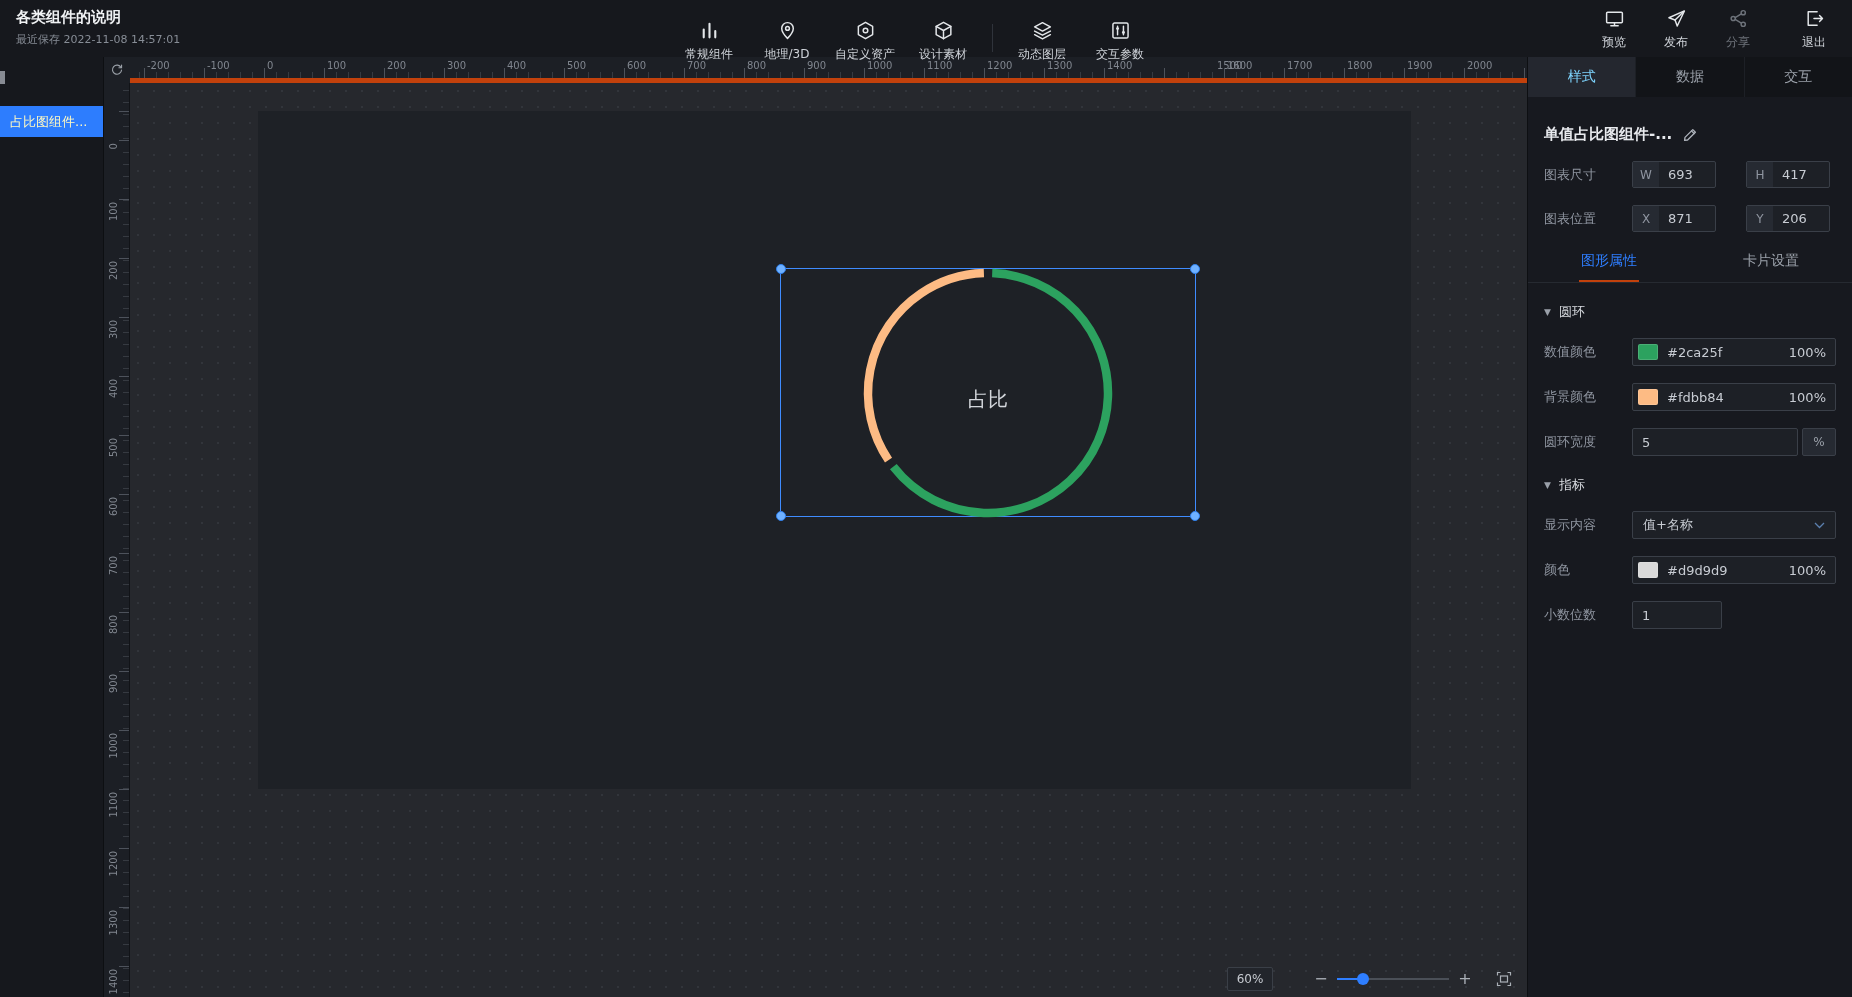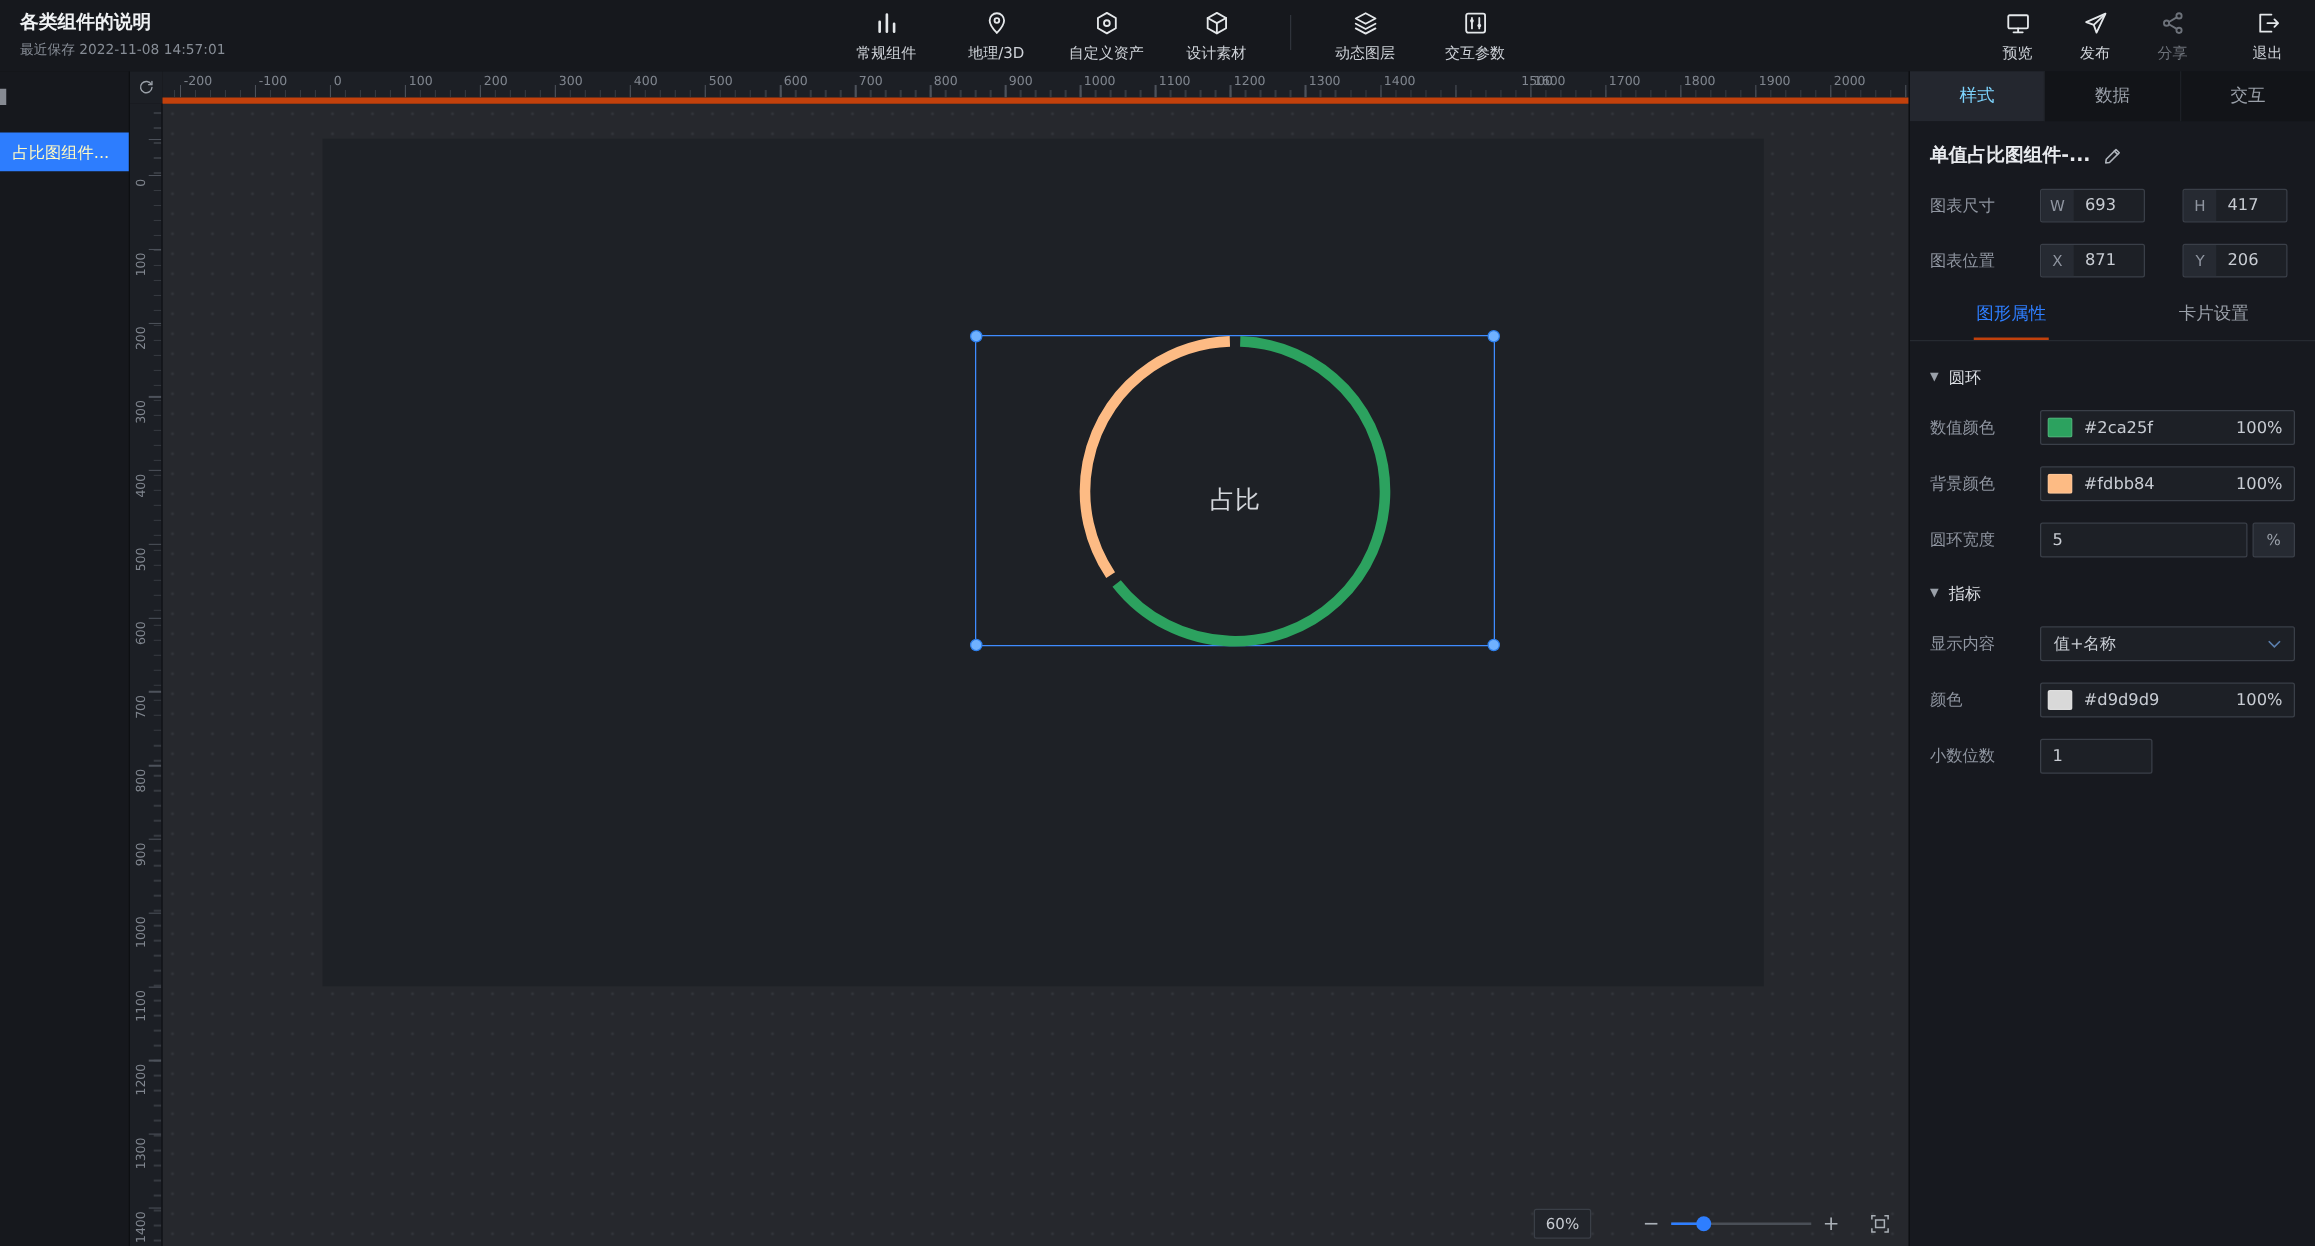--- a/index.html
+++ b/index.html
@@ -5,21 +5,21 @@
 *{box-sizing:border-box;margin:0;padding:0}
 html,body{width:1852px;height:997px;overflow:hidden;background:#101216;
   font-family:"DejaVu Sans","Liberation Sans",sans-serif;}
 #app{position:relative;width:1852px;height:997px;}
 
 
 #topbar{position:absolute;top:0;left:0;width:1852px;height:57px;background:#16181d;z-index:6;}
 .project-info{position:absolute;left:16px;top:8px;}
 .project-title{font-size:15px;font-weight:bold;color:#f0f2f4;}
 .project-subtitle{font-size:11px;color:#878d96;margin-top:5px;}
-#toolbar{position:absolute;left:676px;top:8px;display:flex;align-items:flex-start;gap:22px;}
+#toolbar{position:absolute;left:676px;top:20px;display:flex;align-items:flex-start;gap:12px;}
 #topbar-actions{position:absolute;right:12px;top:8px;display:flex;align-items:flex-start;gap:10px;}
 .tool{display:flex;flex-direction:column;align-items:center;gap:5px;width:66px;cursor:pointer;color:#ced2d8;}
 .action{width:52px;}
 .action:last-child{margin-left:14px;}
 .action.dim,.action.dim .ticon{color:#6d727a;}
 .ticon{width:21px;height:21px;color:#e4e7ea;display:block;}
 .ticon svg{width:100%;height:100%;fill:none;stroke:currentColor;stroke-width:1.4;stroke-linecap:round;stroke-linejoin:round;}
 .tlabel{font-size:12px;white-space:nowrap;}
 .tb-divider{width:1px;height:28px;background:#2f333b;margin:4px 4px 0;}
 
@@ -73,21 +73,21 @@
 .zoom-fit{width:18px;height:18px;color:#aab0b7;margin-left:20px;cursor:pointer;}
 .zoom-fit svg{width:100%;height:100%;fill:none;stroke:currentColor;stroke-width:1.2;}
 
 
 #right-panel{position:absolute;top:57px;left:1527px;width:325px;bottom:0;background:#17191f;z-index:6;border-left:1px solid #0d0f12;}
 .rp-tabs{display:flex;height:40px;background:#121418;}
 .rp-tab{flex:1;display:flex;align-items:center;justify-content:center;font-size:14px;color:#9aa0a9;cursor:pointer;border-right:1px solid #1d2026;}
 .rp-tab:last-child{border-right:none;}
 .rp-tab.active{background:#24272f;color:#7dd3fc;}
 .rp-body{padding:0 16px;}
-.rp-name-row{display:flex;align-items:center;gap:10px;margin-top:18px;text-align:right;}
+.rp-name-row{display:flex;align-items:center;gap:10px;margin-top:28px;text-align:right;}
 .rp-name{font-size:15px;font-weight:bold;color:#e8eaee;}
 .pencil{width:16px;height:16px;color:#aeb3bb;cursor:pointer;}
 .pencil svg{width:100%;height:100%;fill:none;stroke:currentColor;stroke-width:1.3;stroke-linecap:round;stroke-linejoin:round;}
 .rp-row{display:flex;align-items:center;margin-top:17px;}
 .rp-label{width:88px;font-size:13px;color:#8f95a0;flex:none;}
 .dim-box{display:flex;width:84px;height:27px;border:1px solid #3a3f48;border-radius:2px;background:#1d2026;overflow:hidden;margin-right:30px;cursor:text;}
 .dim-box:last-child{margin-right:0;}
 .dim-prefix{width:26px;background:#262a32;color:#8f95a0;font-size:12px;display:flex;align-items:center;justify-content:center;}
 .dim-value{flex:1;display:flex;align-items:center;padding-left:9px;font-size:13px;color:#c8ccd3;}
 .rp-subtabs{display:flex;margin:20px -16px 0;border-bottom:1px solid #262a31;}

